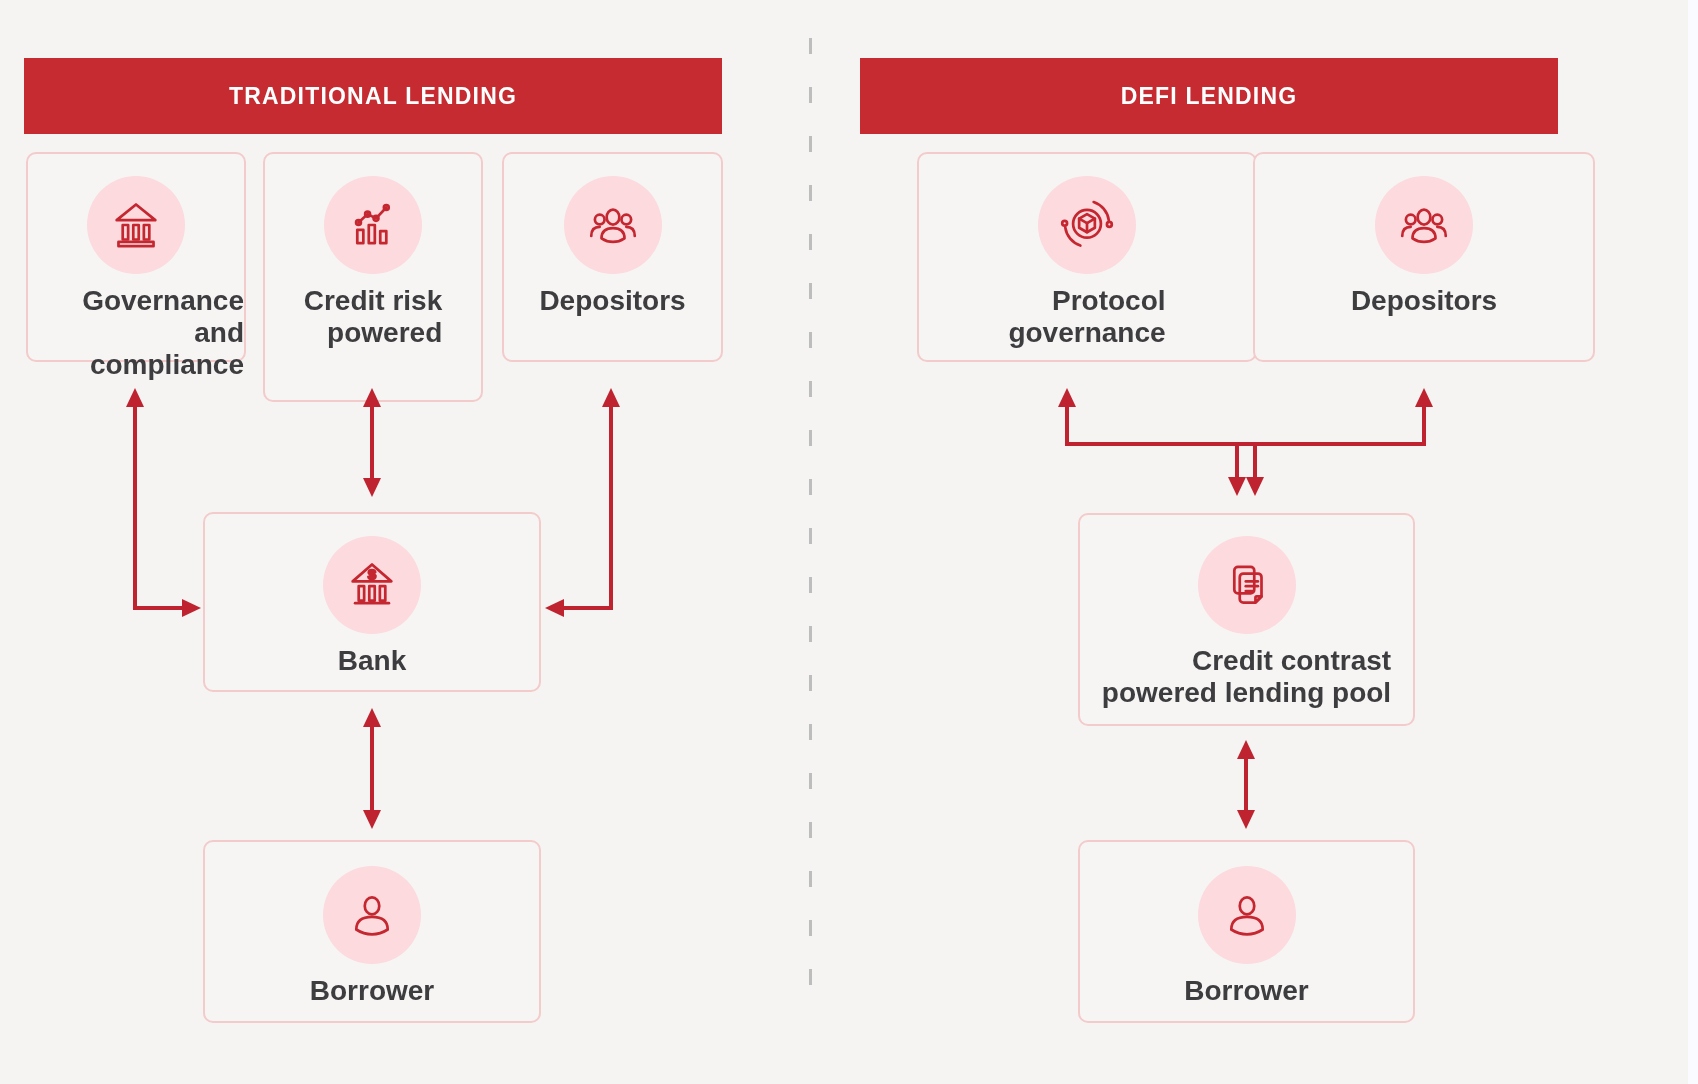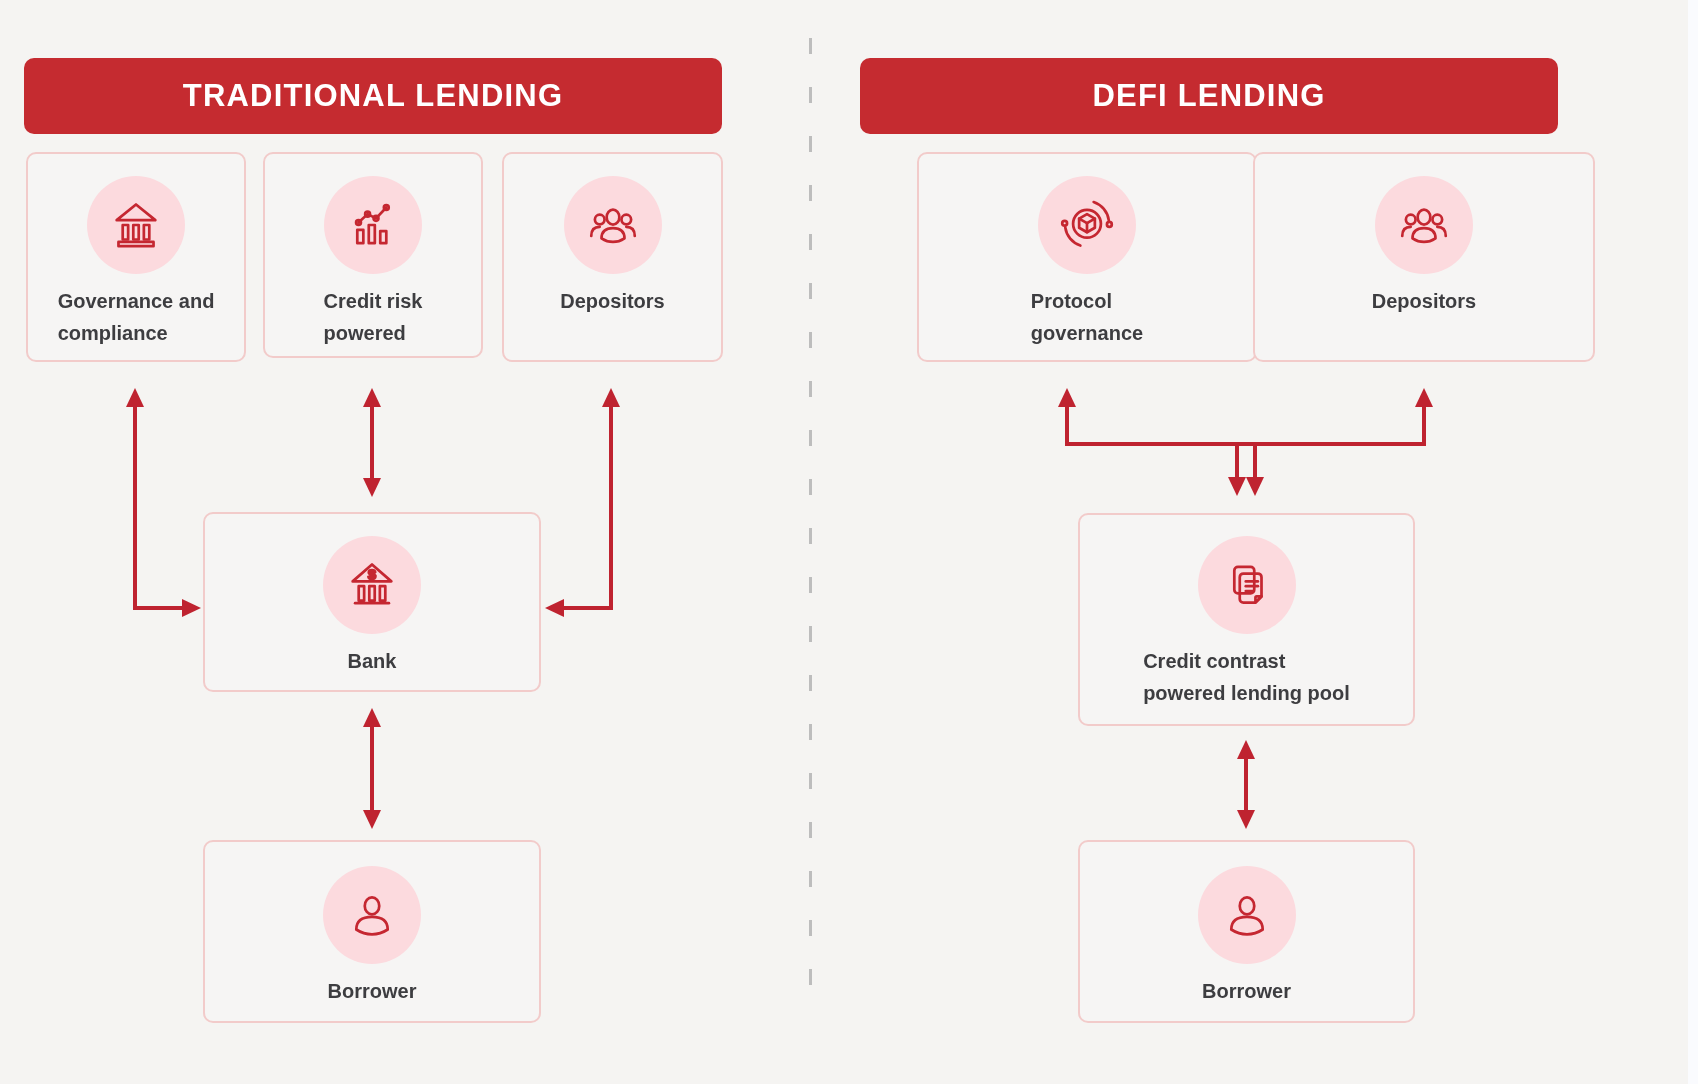--- a/index.html
+++ b/index.html
@@ -3,44 +3,44 @@
 <meta charset="utf-8">
 <style>
   html,body{margin:0;padding:0;}
   body{
     width:1698px;height:1084px;position:relative;overflow:hidden;
     background:var(--c-bg);
     font-family:"Liberation Sans", sans-serif;
   }
   .panel{position:absolute;inset:0;}
   .banner{
-    position:absolute;height:76px;border-radius:10px;
+    position:absolute;height:76px;border-radius:0;
     background:var(--c-banner);
     display:flex;align-items:center;justify-content:center;
     color:var(--c-banner_text);
-    font-size:31px;font-weight:700;letter-spacing:1.2px;
+    font-size:23px;font-weight:700;letter-spacing:1.2px;
   }
   .card{
     position:absolute;background:var(--c-card_bg);
     border:2px solid var(--c-card_border);border-radius:10px;
     box-sizing:border-box;
     display:flex;flex-direction:column;align-items:center;
     padding-top:22px;
   }
   .icon-circle{
     width:98px;height:98px;border-radius:50%;
     background:var(--c-circle);
     display:flex;align-items:center;justify-content:center;
     flex:0 0 auto;
   }
   .ico{color:var(--c-icon);display:block;}
   .ico *{stroke:currentColor;stroke-width:4.5;fill:none;stroke-linecap:round;stroke-linejoin:round;}
   .card-label{
-    margin-top:11px;text-align:left;
-    font-size:20px;line-height:32px;font-weight:600;
+    margin-top:11px;text-align:right;
+    font-size:28px;line-height:32px;font-weight:600;
     color:var(--c-text);
   }
   .divider{
     position:absolute;left:809px;top:38px;width:3px;height:972px;
     background:repeating-linear-gradient(to bottom,var(--c-divider) 0 16px,transparent 16px 49px);
   }
   .edge-strip{position:absolute;left:1688px;top:0;width:10px;height:1084px;background:var(--c-strip);}
   .arrows{position:absolute;left:0;top:0;pointer-events:none;}
   .arrows line{stroke:var(--c-arrow);stroke-width:4;}
   .arrows polygon{fill:var(--c-arrow);}
@@ -118,21 +118,21 @@
       <svg class="ico" width="58" height="58" viewBox="0 0 96 96">
           <use href="#sym-bank"></use>
         </svg>
     </div>
     <div class="card-label">
       <div>Governance and</div>
       <div>compliance</div>
     </div>
   </div>
 
-  <div class="card" style="left:263px;top:152px;width:220px;height:206px;">
+  <div class="card" style="left:263px;top:152px;width:220px;height:250px;">
     <div class="icon-circle">
       <svg class="ico" width="58" height="58" viewBox="0 0 96 96">
           <use href="#sym-chart"></use>
         </svg>
     </div>
     <div class="card-label">
       <div>Credit risk</div>
       <div>powered</div>
     </div>
   </div>

